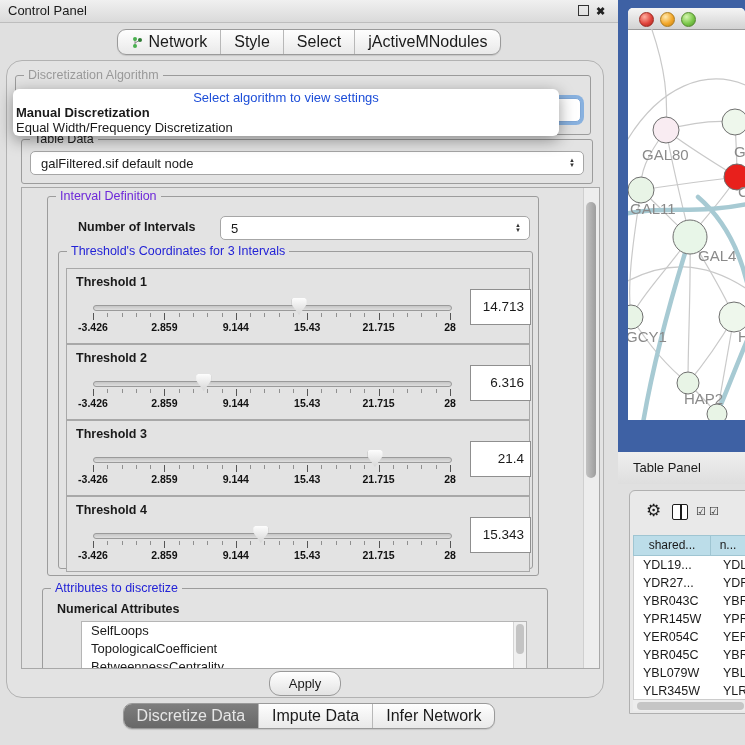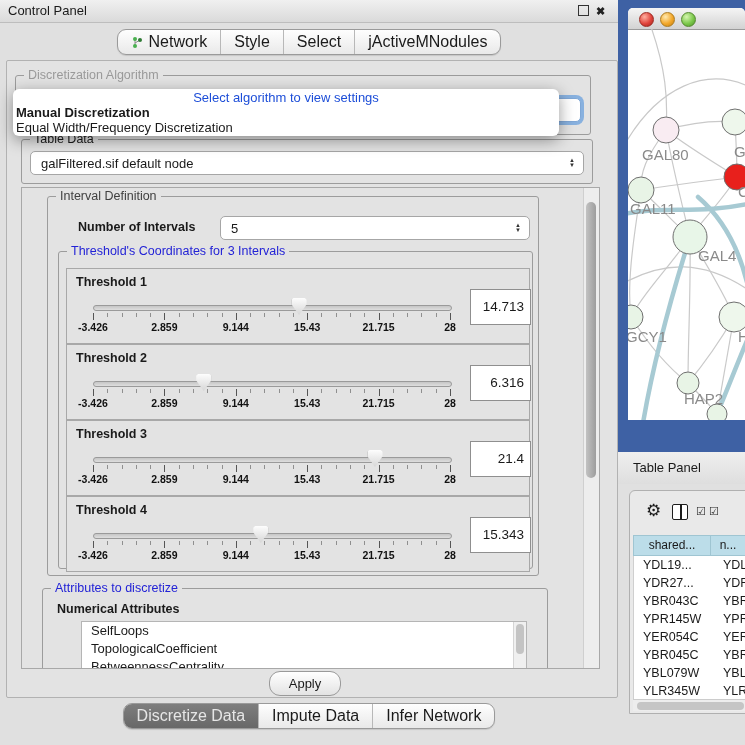--- a/index.html
+++ b/index.html
@@ -18,26 +18,26 @@
   
   .tabbar{left:0;width:618px;display:flex;justify-content:center;}
   .seg{display:inline-flex;height:24px;border:1px solid #9a9a9a;border-radius:9px;overflow:hidden;
     background:linear-gradient(#fefefe,#e9e9e9);box-shadow:0 1px 1px rgba(0,0,0,.12);font-size:16px;}
   .seg .seg-item{padding:0 13px;line-height:24px;border-left:1px solid #b8b8b8;display:flex;align-items:center;gap:5px;cursor:default;}
   .seg .seg-item:first-child{border-left:none;}
   .seg .seg-item.active{background:linear-gradient(#7e7e7e,#686868);color:#e6e6e6;}
 
   
   .outer-panel{left:6px;top:60px;width:596px;height:636px;background:#e3e3e3;
-    border:1px solid #b2b2b2;border-radius:2px;padding-left:14px;}
+    border:1px solid #b2b2b2;border-radius:16px;}
 
   .group{position:absolute;border:1px solid #9c9c9c;border-radius:3px;}
   .group>.gtitle{position:absolute;top:-8px;left:8px;background:#e3e3e3;padding:0 4px;
     font-size:12.5px;line-height:15px;white-space:nowrap;}
-  .gtitle.gray{color:#9a9a9a;} .gtitle.green{color:#404040;} .gtitle.blue{color:#2323d6;} 
+  .gtitle.gray{color:#9a9a9a;} .gtitle.green{color:#6d28d9;} .gtitle.blue{color:#2323d6;} 
 
   .combo{position:absolute;background:#fff;border:1px solid #a6a6a6;border-radius:5px;
     font-size:13px;display:flex;align-items:center;}
   .combo .cv{padding-left:10px;flex:1;}
   .spinner{width:14px;display:flex;flex-direction:column;align-items:center;font-size:6px;
     line-height:5px;color:#333;margin-right:4px;}
 
   
   .popup{left:6px;top:28px;width:546px;height:47px;background:#fff;border-radius:6px;
     box-shadow:0 4px 16px rgba(0,0,0,.40);z-index:6;font-size:13px;}

